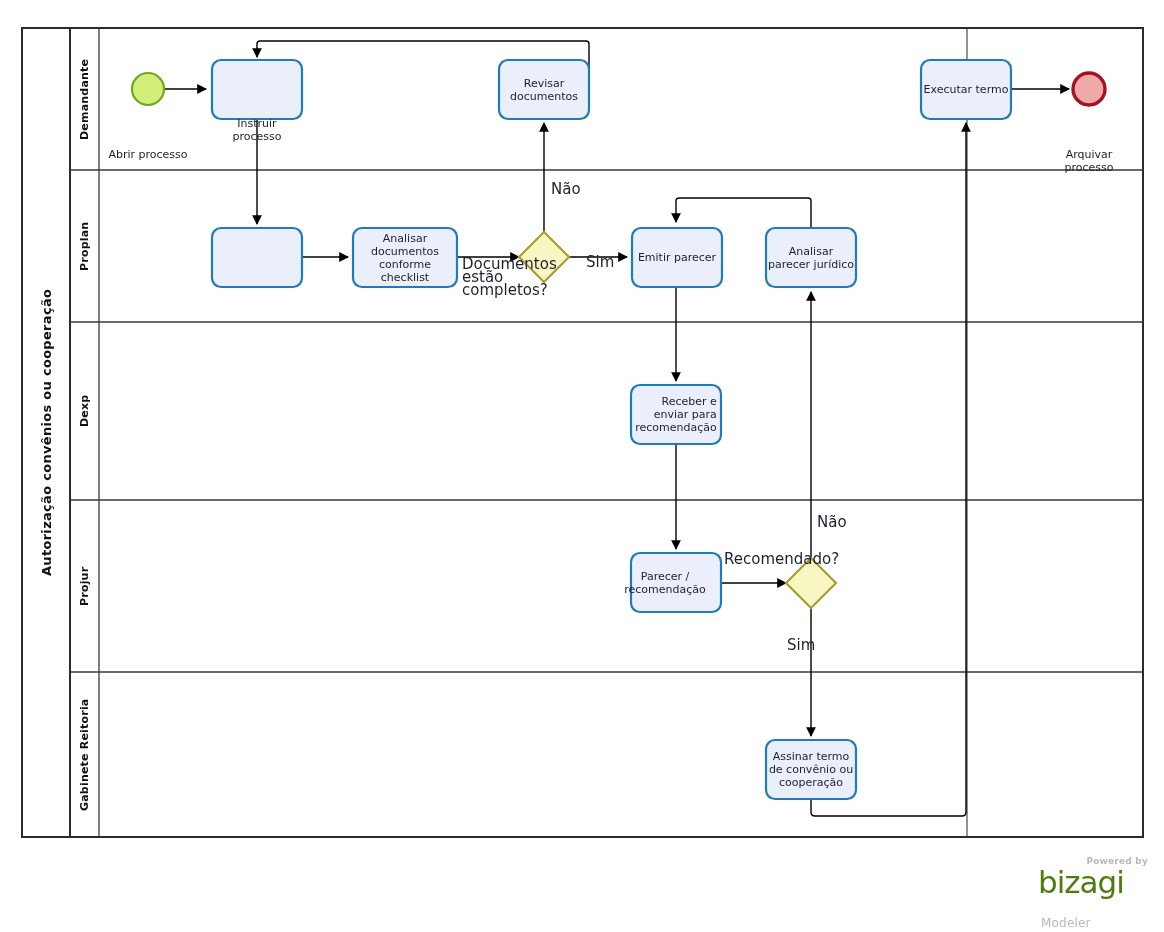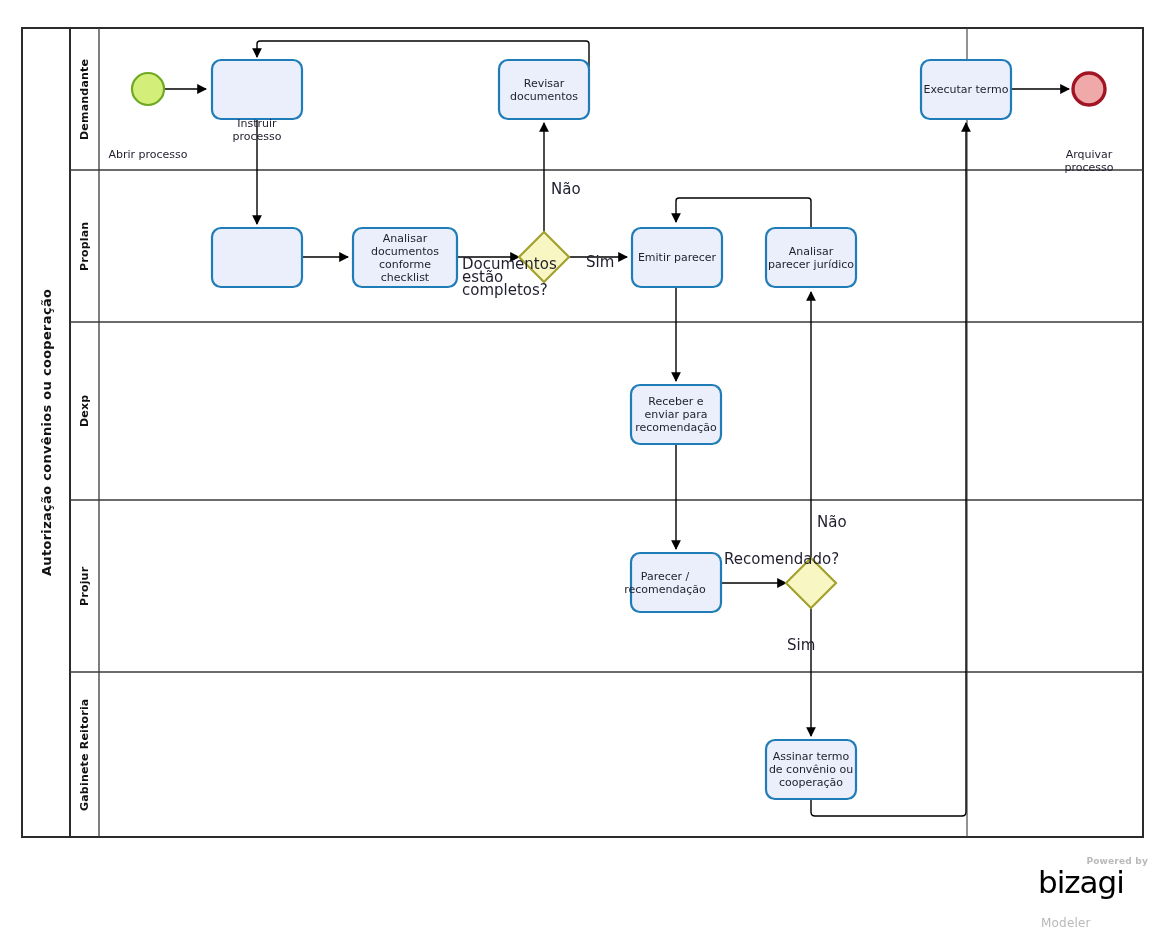--- a/index.html
+++ b/index.html
@@ -90,21 +90,21 @@
     color: #b9b9b9;
     font-weight: bold;
     letter-spacing: 0.2px;
   }
   #bizagi-word {
     position: absolute;
     left: 8px;
     top: 11px;
     font-size: 31px;
     line-height: 31px;
-    color: #000000;
+    color: #4d7c0f;
     font-family: "DejaVu Sans", sans-serif;
     font-weight: normal;
     letter-spacing: -1px;
   }
   #bizagi-modeler {
     position: absolute;
     left: 11px;
     top: 60px;
     font-size: 12px;
     color: #b9b9b9;
@@ -208,21 +208,21 @@
 processo</div>
   <div class="node-label" style="left:499px; top:60px; width:90px; height:59px;">Revisar
 documentos</div>
   <div class="node-label" style="left:921px; top:60px; width:90px; height:59px;">Executar termo</div>
   <div class="node-label" style="left:353px; top:228px; width:104px; height:59px;">Analisar
 documentos
 conforme checklist</div>
   <div class="node-label" style="left:632px; top:228px; width:90px; height:59px;">Emitir parecer</div>
   <div class="node-label" style="left:766px; top:228px; width:90px; height:59px;">Analisar
 parecer jurídico</div>
-  <div class="node-label" style="left:631px; top:385px; width:90px; height:59px;">Receber e
+  <div class="node-label" style="left:631px; top:385px; width:90px; height:59px;text-align:right;">Receber e
 enviar para
 recomendação</div>
   <div class="node-label" style="left:631px; top:553px; width:68px; height:59px;">Parecer /
 recomendação</div>
   <div class="node-label" style="left:766px; top:740px; width:90px; height:59px;">Assinar termo
 de convênio ou
 cooperação</div>
 
   <div class="event-label" style="left:98px; top:114px; width:100px;">Abrir processo</div>
   <div class="event-label" style="left:1044px; top:114px; width:90px;">Arquivar

